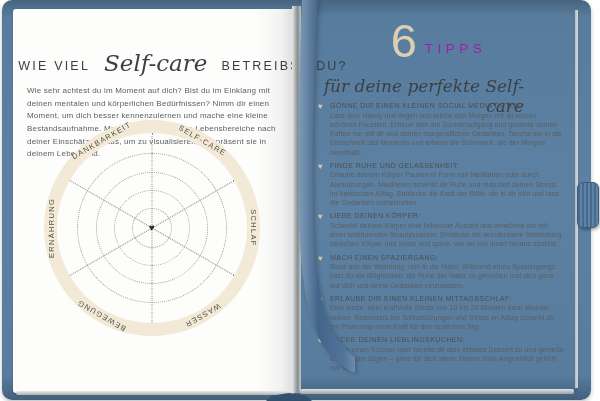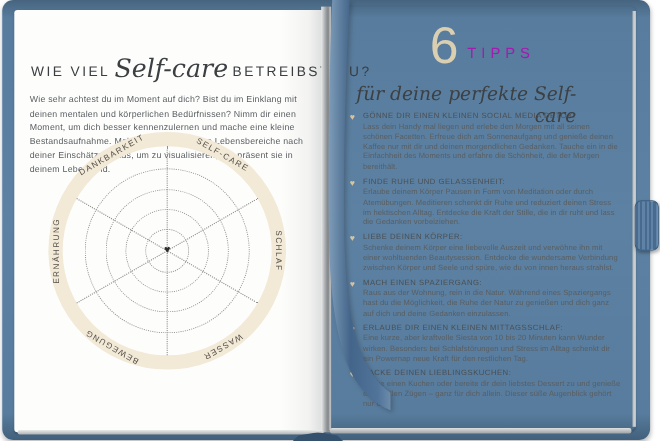--- a/index.html
+++ b/index.html
@@ -26,21 +26,21 @@
     background:linear-gradient(to right,#e9e9e9 0%,#a8abad 40%,#8e9294 60%,#c2c5c7 100%); }
   .edge-bottom-left { position:absolute; left:16px; top:391px; width:278px; height:4px;
     background:linear-gradient(180deg,#e8e8e8,#aeb1b3); border-radius:2px; }
   .edge-bottom-right { position:absolute; left:300px; top:389px; width:274px; height:5px;
     background:linear-gradient(180deg,#dfe1e2,#9fa3a6); border-radius:2px; }
   .edge-right-stack { position:absolute; left:575px; top:10px; width:3px; height:378px;
     background:linear-gradient(to right,#b6babd,#d9dbdc); }
 
   
   .lp-title { position:absolute; left:0; top:40px; width:340px; display:flex; justify-content:center;
-    align-items:baseline; gap:4px; color:#3a3e41; white-space:nowrap; }
+    align-items:baseline; gap:14px; color:#3a3e41; white-space:nowrap; }
   .lp-title .caps { font-size:12.5px; letter-spacing:2.2px; font-weight:400; }
   .script { font-family:"DejaVu Serif", serif; font-style:italic; font-weight:400; color:#3c4043; }
   .lp-title .script { font-size:23px; position:relative; top:1px; }
   .lp-intro { position:absolute; left:14px; top:76px; width:254px; 
     font-size:8px; line-height:1.58; color:#5b5f62; letter-spacing:.2px; }
 
   
   .wheel { position:absolute; left:31px; top:111px; width:216px; height:216px; }
   .wheel-ring { position:absolute; inset:0; border-radius:50%; border:13px solid #f2e9d7; }
   .wheel-circle { position:absolute; border:1px dotted #9b9b98; border-radius:50%; left:50%; top:50%;

